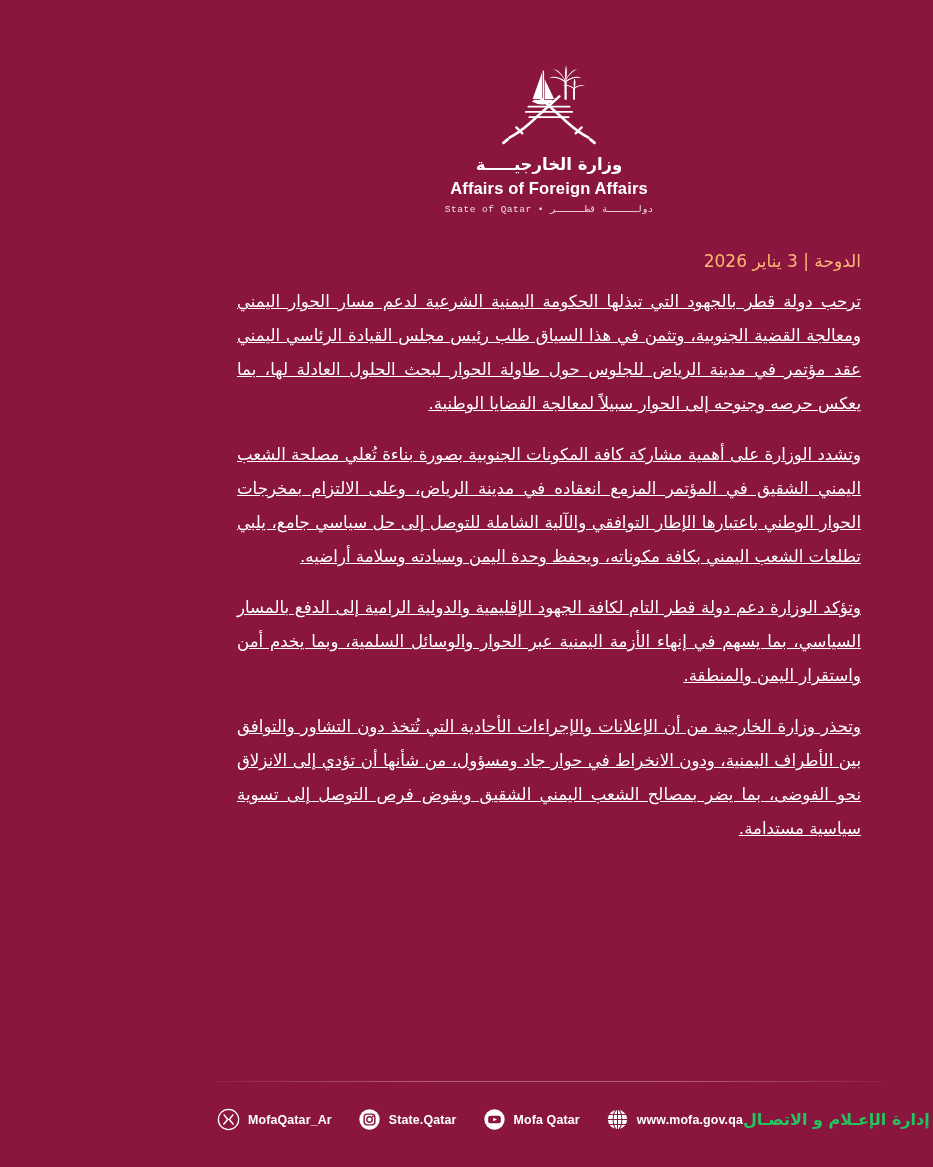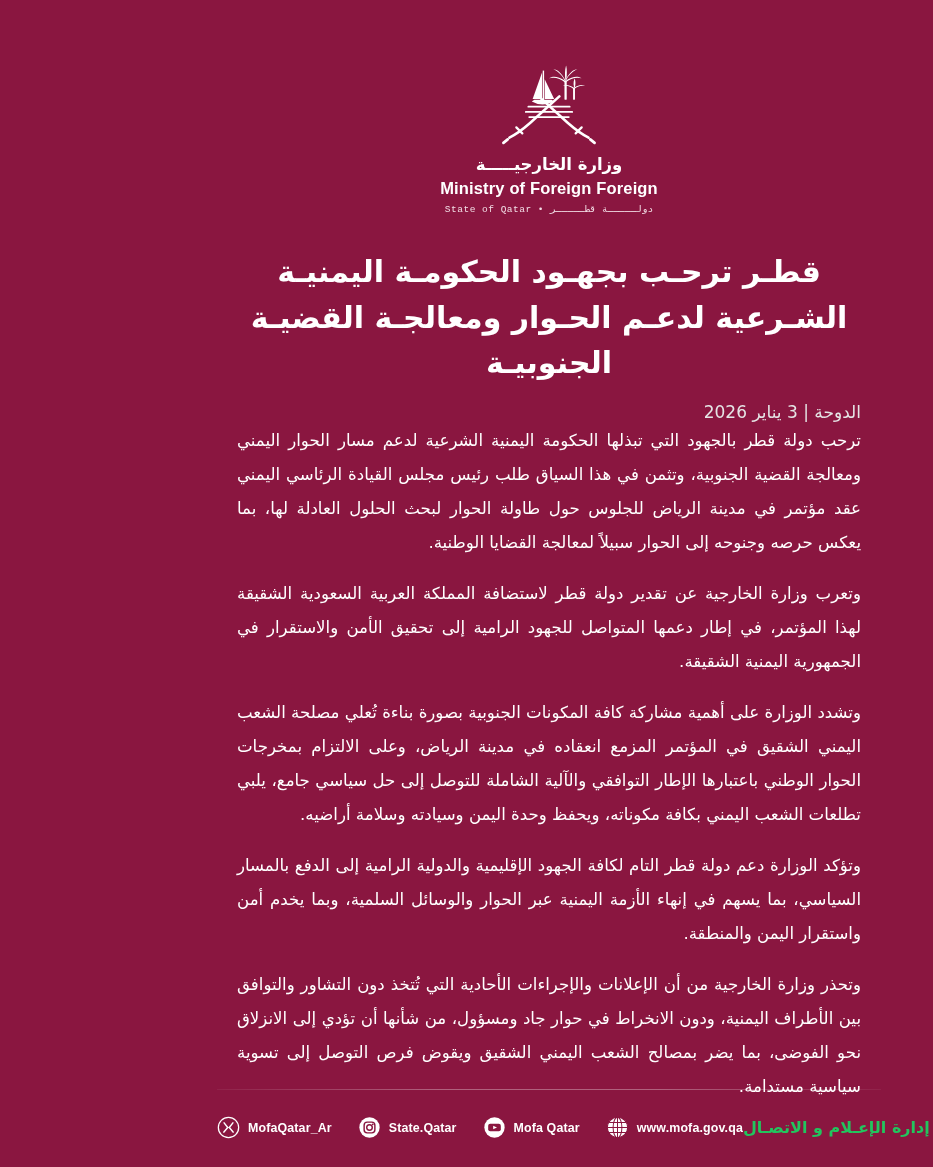--- a/index.html
+++ b/index.html
@@ -80,55 +80,56 @@
     font-weight: 700;
     line-height: 1.52;
     color: #ffffff;
     letter-spacing: 0.2px;
     direction: rtl;
     padding: 0 8px;
   }
 
   
   .dateline {
-    margin-top: 16px;
+    margin-top: 36px;
     text-align: right;
     font-size: 17px;
     font-weight: 500;
-    color: #e5e5e5;
+    color: #fdba74;
     direction: rtl;
     padding-left: 6px;
   }
 
   
   .body-copy {
-    margin-top: 2px;
+    margin-top: 14px;
     direction: rtl;
     text-align: justify;
     flex: 0 0 auto;
+    text-decoration: underline;
   }
 
   .body-copy p {
     font-size: 16.6px;
     line-height: 2.05;
     color: #ffffff;
     margin-bottom: 17px;
     text-align: justify;
     text-align-last: right;
     letter-spacing: 0.1px;
   }
 
   .body-copy p:last-child { margin-bottom: 0; }
 
   
   .footer-wrap {
     position: absolute;
     left: 0;
     right: 0;
-    bottom: 0;
+    bottom: 8px;
     padding: 0 52px 28px 52px;
   }
 
   .divider {
     height: 1px;
     width: 100%;
     background: linear-gradient(to left, rgba(255,255,255,0.05), rgba(255,255,255,0.32), rgba(255,255,255,0.32), rgba(255,255,255,0.05));
     margin-bottom: 26px;
   }
 
@@ -220,31 +221,29 @@
 
       <g fill="#ffffff">
         <rect x="88" y="30" width="2.2" height="14" rx="1"></rect>
         <path d="M89 30 C83 26 79 26 76 28 C81 27 85 28 89 32 Z"></path>
         <path d="M89 30 C95 26 99 26 102 28 C97 27 93 28 89 32 Z"></path>
         <path d="M89 29 C88 24 89 21 90 19 C91 23 91 26 90 30 Z"></path>
       </g>
     </svg>
 
     <div class="logo-ar">وزارة الخارجيـــــة</div>
-    <div class="logo-en">Ministry of Foreign Foreign</div>
+    <div class="logo-en">Affairs of Foreign Affairs</div>
     <div class="logo-sub">State of Qatar • دولـــــة قطـــــر</div>
   </div>
 
-  <h1 class="headline">قطـر ترحـب بجهـود الحكومـة اليمنيـة الشـرعية لدعـم الحـوار ومعالجـة القضيـة الجنوبيـة</h1>
 
   <div class="dateline">الدوحة | 3 يناير 2026</div>
 
   <div class="body-copy">
     <p>ترحب دولة قطر بالجهود التي تبذلها الحكومة اليمنية الشرعية لدعم مسار الحوار اليمني ومعالجة القضية الجنوبية، وتثمن في هذا السياق طلب رئيس مجلس القيادة الرئاسي اليمني عقد مؤتمر في مدينة الرياض للجلوس حول طاولة الحوار لبحث الحلول العادلة لها، بما يعكس حرصه وجنوحه إلى الحوار سبيلاً لمعالجة القضايا الوطنية.</p>
-    <p>وتعرب وزارة الخارجية عن تقدير دولة قطر لاستضافة المملكة العربية السعودية الشقيقة لهذا المؤتمر، في إطار دعمها المتواصل للجهود الرامية إلى تحقيق الأمن والاستقرار في الجمهورية اليمنية الشقيقة.</p>
     <p>وتشدد الوزارة على أهمية مشاركة كافة المكونات الجنوبية بصورة بناءة تُعلي مصلحة الشعب اليمني الشقيق في المؤتمر المزمع انعقاده في مدينة الرياض، وعلى الالتزام بمخرجات الحوار الوطني باعتبارها الإطار التوافقي والآلية الشاملة للتوصل إلى حل سياسي جامع، يلبي تطلعات الشعب اليمني بكافة مكوناته، ويحفظ وحدة اليمن وسيادته وسلامة أراضيه.</p>
     <p>وتؤكد الوزارة دعم دولة قطر التام لكافة الجهود الإقليمية والدولية الرامية إلى الدفع بالمسار السياسي، بما يسهم في إنهاء الأزمة اليمنية عبر الحوار والوسائل السلمية، وبما يخدم أمن واستقرار اليمن والمنطقة.</p>
     <p>وتحذر وزارة الخارجية من أن الإعلانات والإجراءات الأحادية التي تُتخذ دون التشاور والتوافق بين الأطراف اليمنية، ودون الانخراط في حوار جاد ومسؤول، من شأنها أن تؤدي إلى الانزلاق نحو الفوضى، بما يضر بمصالح الشعب اليمني الشقيق ويقوض فرص التوصل إلى تسوية سياسية مستدامة.</p>
   </div>
 
   <div class="footer-wrap">
     <div class="divider"></div>
 
     <div class="footer-row">
 

